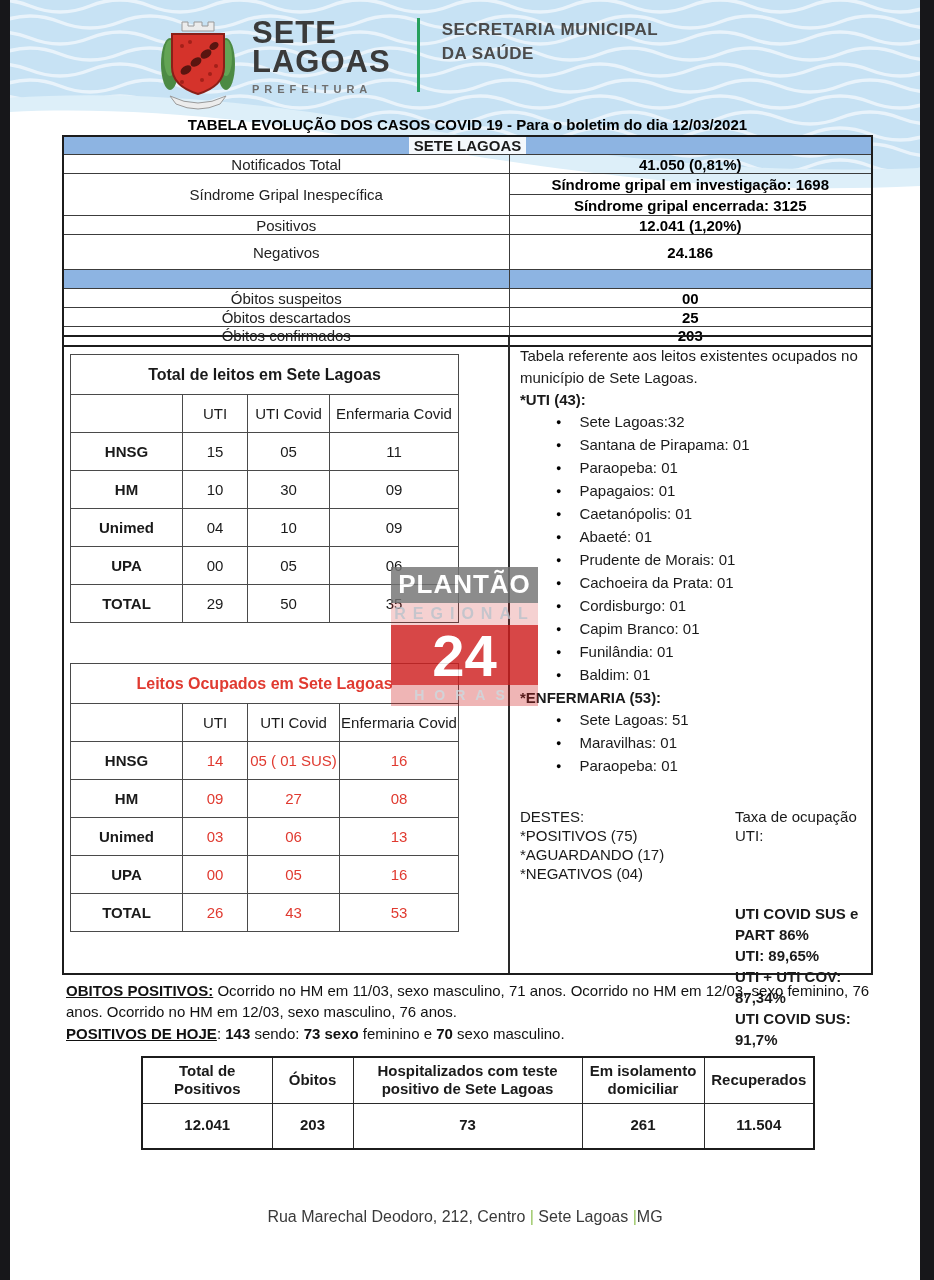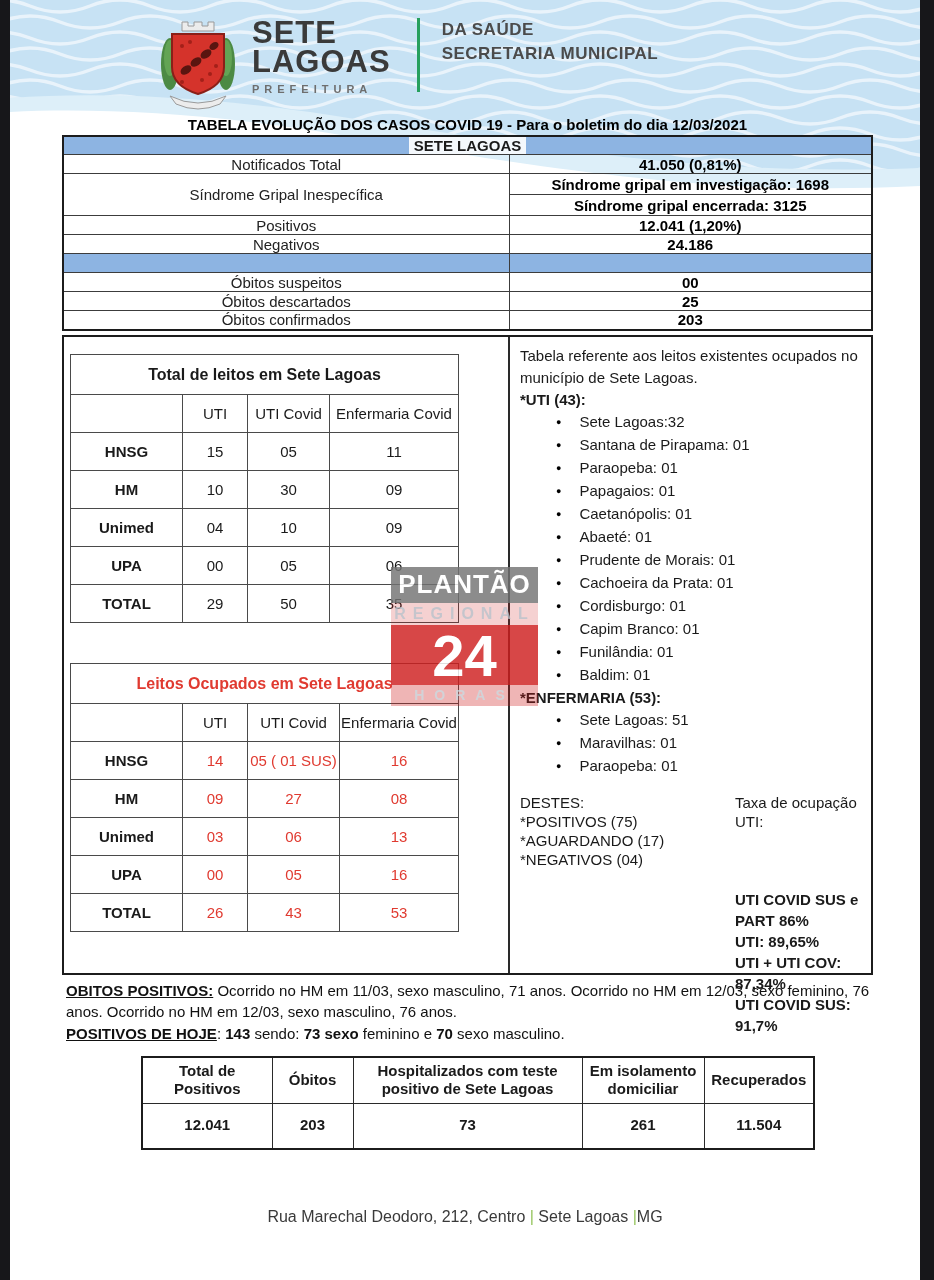--- a/index.html
+++ b/index.html
@@ -48,21 +48,21 @@
   .beds-table .row-label { font-weight:700; }
   .beds-table tr.data-row td { height:38px; }
   .beds-table.occupied { margin-top:40px; }
   .beds-table.occupied .tbl-title { color:#e03a30; }
   .beds-table.occupied .red-val { color:#e03a30; }
 
   .rp-intro { margin-top:2px; }
   .rp-heading { font-weight:700; }
   .bullet { display:flex; line-height:22px; margin-bottom:1px; }
   .bullet::before { content:"●"; font-size:9px; line-height:22px; margin-left:36px; margin-right:18px; color:#000; }
-  .destes-grid { display:flex; margin-top:16px; }
+  .destes-grid { display:flex; margin-top:30px; }
   .destes-left { width:215px; line-height:19px; }
   .destes-left div { margin-bottom:0; }
   .taxa-col { flex:1; }
   .taxa-label { line-height:19px; }
   .taxa-bold { margin-top:58px; font-weight:700; line-height:21px; }
 
   
   .note { position:absolute; left:66px; width:804px; font-size:15px; line-height:21px; color:#111; }
   .note-obitos { top:980px; }
   .note-pos { top:1023px; }
@@ -148,22 +148,22 @@
       </g>
       <path d="M12 78 q28 14 56 0 l-6 8 q-22 10 -44 0 z" fill="#ececec" stroke="#9a9a9a" stroke-width="1"></path>
     </svg>
     <div class="brand-text">
       <div class="brand-city">SETE</div>
       <div class="brand-city">LAGOAS</div>
       <div class="brand-sub">PREFEITURA</div>
     </div>
     <div class="brand-divider"></div>
     <div class="org-text">
+      <div>SECRETARIA MUNICIPAL</div>
       <div>DA SAÚDE</div>
-      <div>SECRETARIA MUNICIPAL</div>
     </div>
   </div>
 
   <div class="doc-title">TABELA EVOLUÇÃO DOS CASOS COVID 19 - Para o boletim do dia 12/03/2021</div>
 
   <table class="summary-table">
     <colgroup>
         <col style="width:446px">
         <col>
       </colgroup>
@@ -179,21 +179,21 @@
       <td class="lbl" rowspan="2">Síndrome Gripal Inespecífica</td>
       <td class="val">Síndrome gripal em investigação: 1698</td>
     </tr>
     <tr style="height:21px">
       <td class="val">Síndrome gripal encerrada: 3125</td>
     </tr>
     <tr style="height:19px">
       <td class="lbl">Positivos</td>
       <td class="val">12.041 (1,20%)</td>
     </tr>
-    <tr style="height:19px">
+    <tr style="height:35px">
       <td class="lbl">Negativos</td>
       <td class="val">24.186</td>
     </tr>
     <tr class="blue-row" style="height:19px">
       <td></td>
       <td></td>
     </tr>
     <tr style="height:19px">
       <td class="lbl">Óbitos suspeitos</td>
       <td class="val">00</td>

